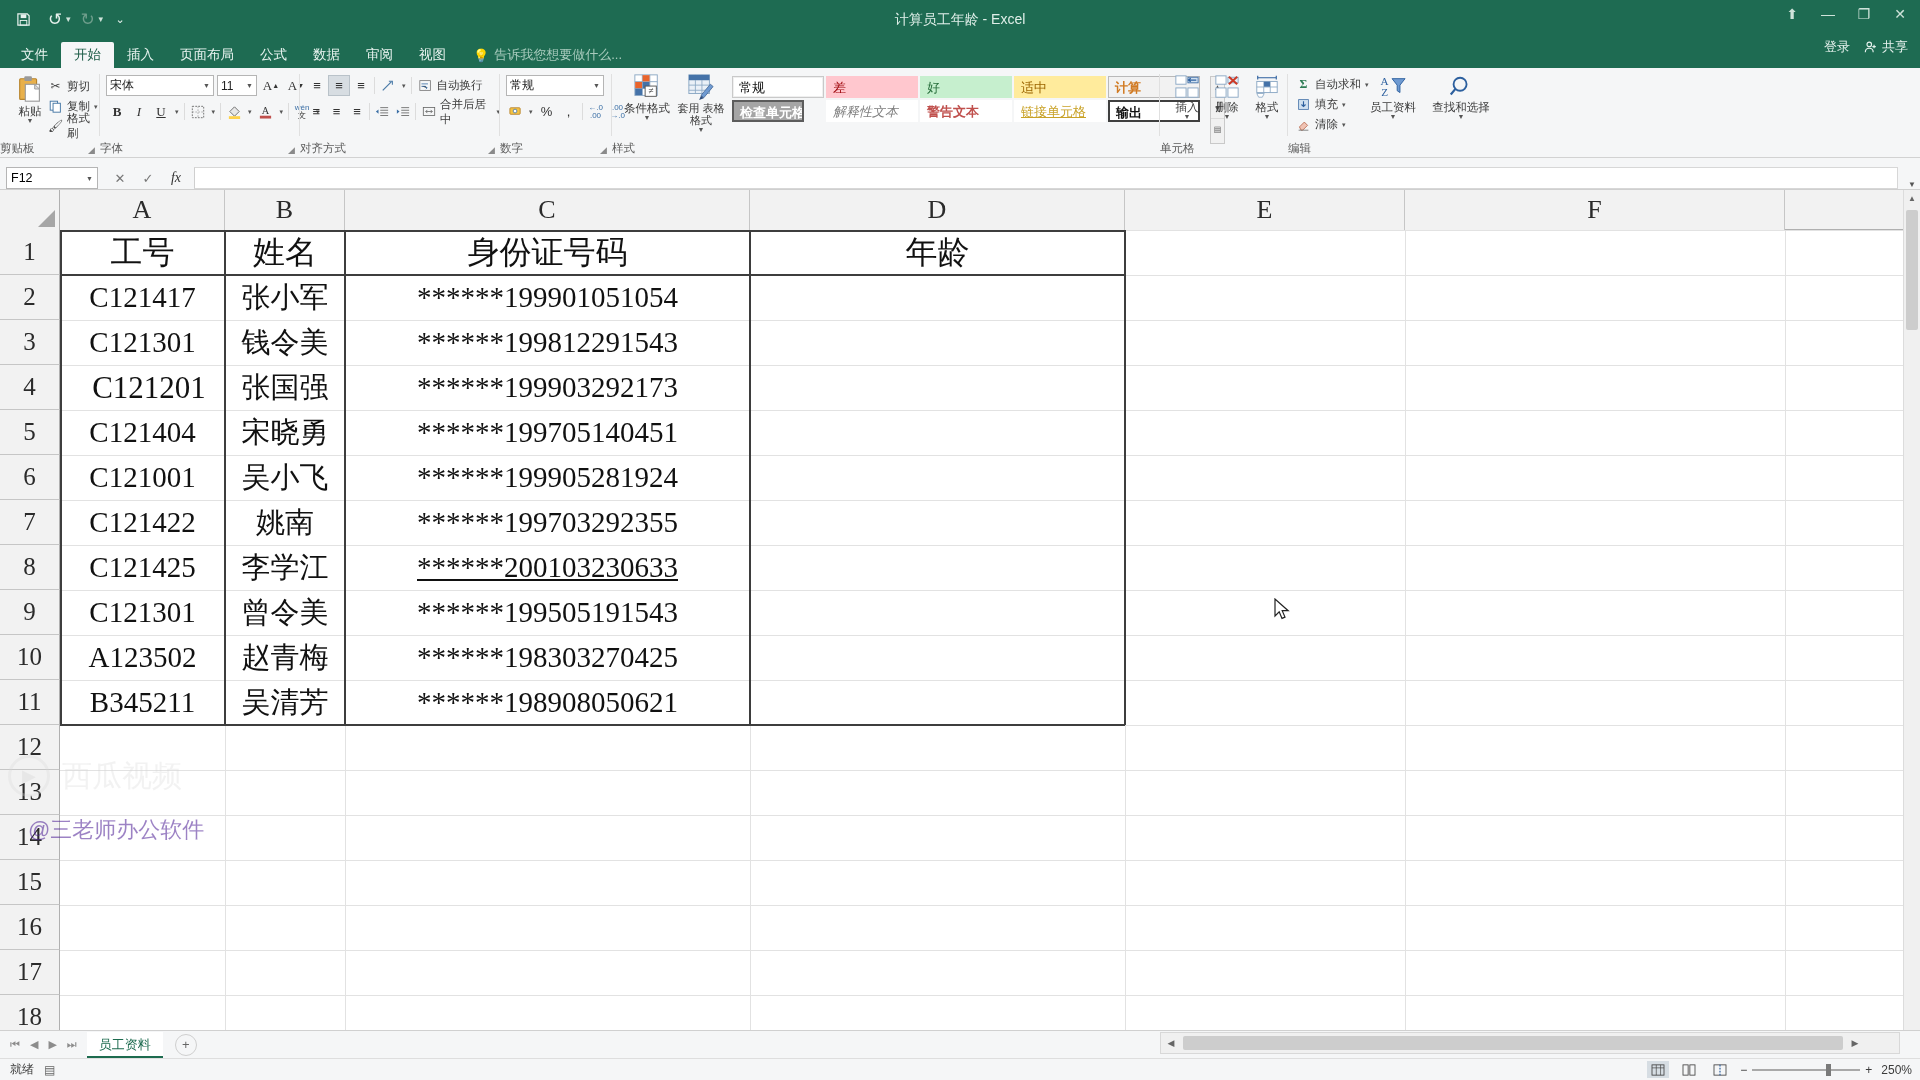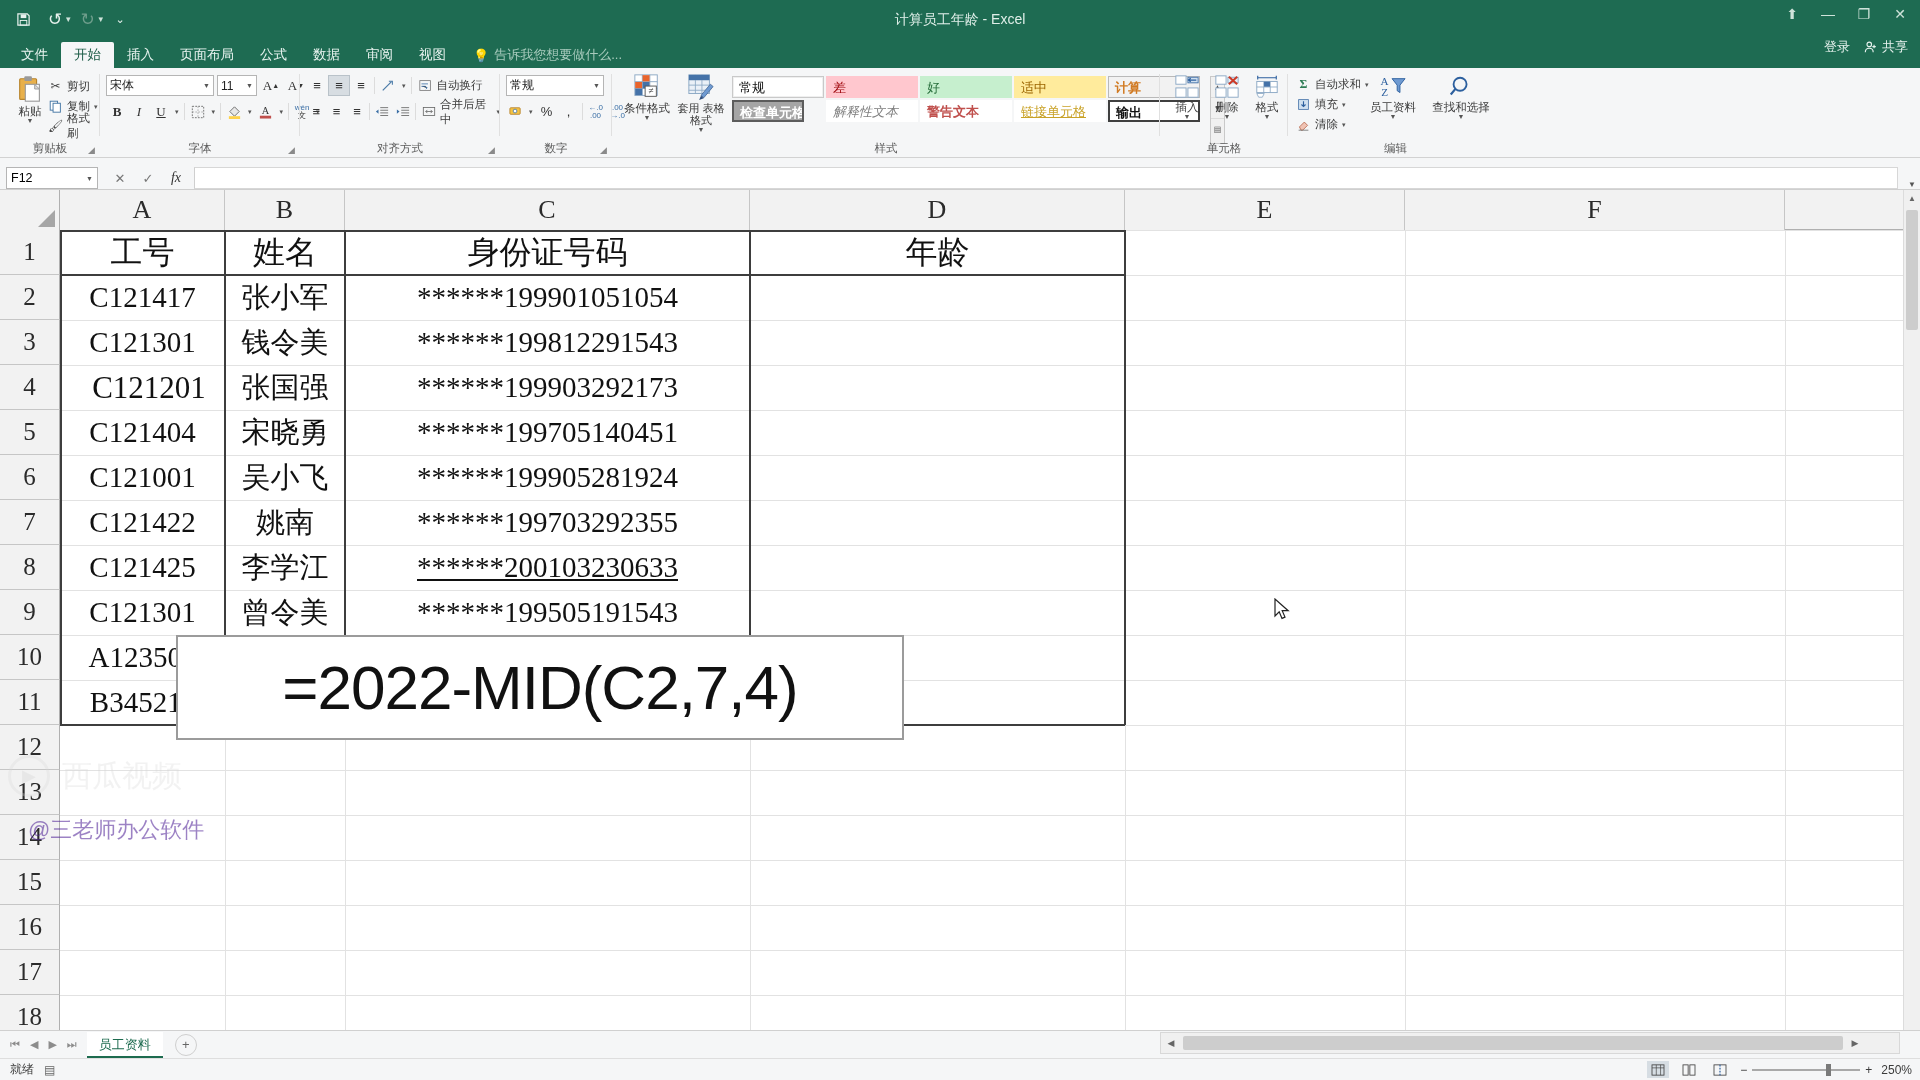--- a/index.html
+++ b/index.html
@@ -48,21 +48,21 @@
   .tellme { display:flex; align-items:center; gap:5px; color:#a8cbbd; font-size:13px; margin-left:14px; height:26px; }
   .bulb { font-size:13px; color:#a8cbbd; }
 
   
   .ribbon {
     position:absolute; left:0; top:68px; width:1920px; height:90px;
     background:#f5f6f7; border-bottom:1px solid #d2d2d2;
   }
   .rgroup { position:absolute; top:0; height:90px; }
   .rgroup .glabel {
-    position:absolute; bottom:2px; width:100%; text-align:center;
+    position:absolute; bottom:2px; width:100%; text-align:left;
     font-size:11.5px; color:#5c5c5c;
   }
   .rgroup .gdiv { position:absolute; right:0; top:6px; bottom:22px; width:1px; background:#e0e0e0; }
   .dlgl { position:absolute; bottom:3px; right:5px; font-size:9px; color:#8a8a8a; }
 
   .bigbtn {
     display:flex; flex-direction:column; align-items:center; justify-content:flex-start;
     font-size:11.5px; color:#3a3a3a; cursor:default;
   }
   .bigbtn .lbl { margin-top:1px; line-height:12px; text-align:center; }
@@ -719,23 +719,20 @@
         <div class="tblborder" style="left: 0px; top: 0px; width: 1065px; height: 2px;"></div>
         <div class="tblborder" style="left: 0px; top: 494px; width: 1065px; height: 2px;"></div>
         <div class="tblborder" style="left: 0px; top: 0px; width: 2px; height: 495px;"></div>
         <div class="tblborder" style="left: 1064px; top: 0px; width: 2px; height: 495px;"></div>
         <div class="tblborder" style="left: 0px; top: 44px; width: 1065px; height: 2px;"></div>
         <div class="tblborder" style="left: 164px; top: 0px; width: 2px; height: 495px;"></div>
         <div class="tblborder" style="left: 284px; top: 0px; width: 2px; height: 495px;"></div>
         <div class="tblborder" style="left: 689px; top: 0px; width: 2px; height: 495px;"></div>
       </div>
 
-    <div class="callout" style="left:176px; top:445px; width:728px; height:105px;">
-      <span>=2022-MID(C2,7,4)</span>
-    </div>
 
     <div class="wm" style="left:8px; top:565px;">
       <div class="circ">▶</div>
       <div class="wt">西瓜视频</div>
     </div>
     <div class="wm2" style="left:28px; top:625px;">@三老师办公软件</div>
 
     <div class="cursor" style="left:1274px; top:408px;">
       <svg width="17" height="24" viewBox="0 0 17 24">
         <path d="M1 1l0 17 4.2-4.2 2.8 6.6 3-1.3-2.8-6.4 6 0z" fill="#fff" stroke="#222" stroke-width="1.2"></path>

